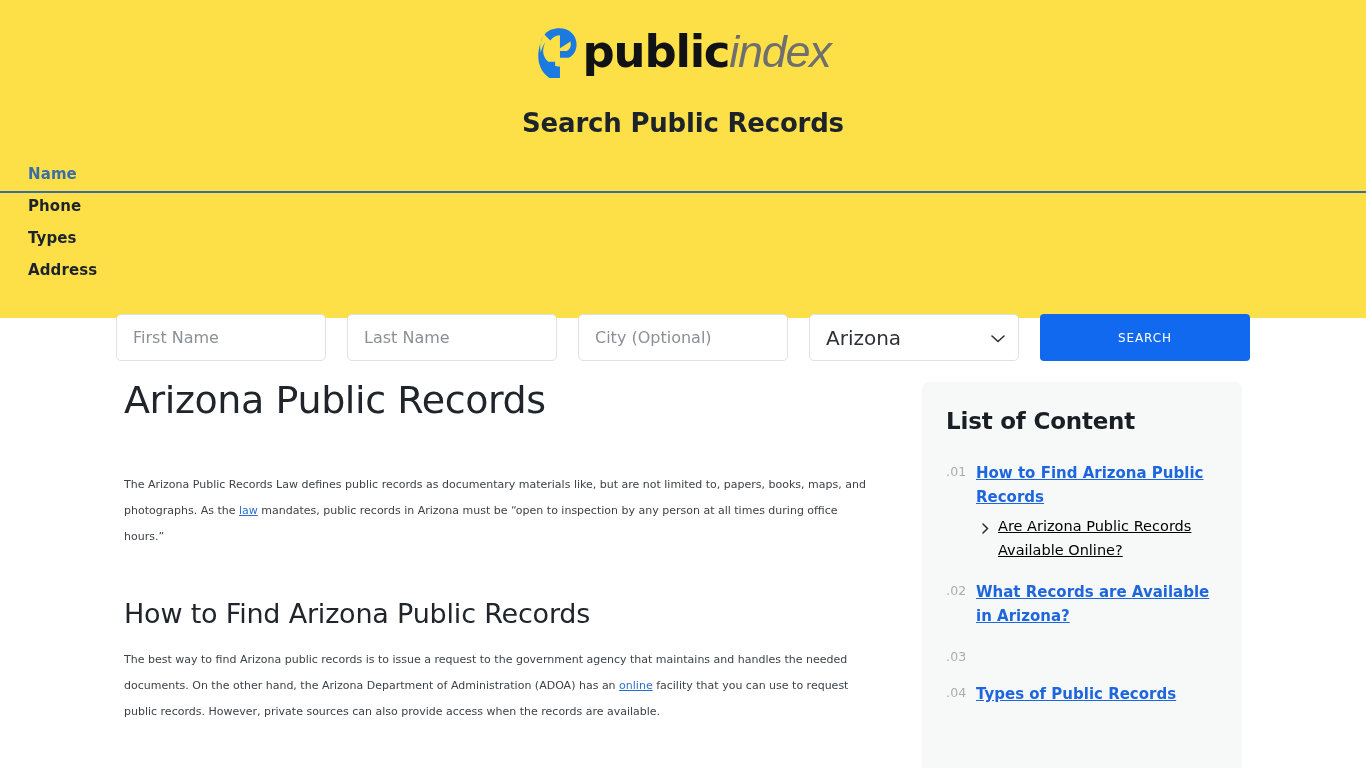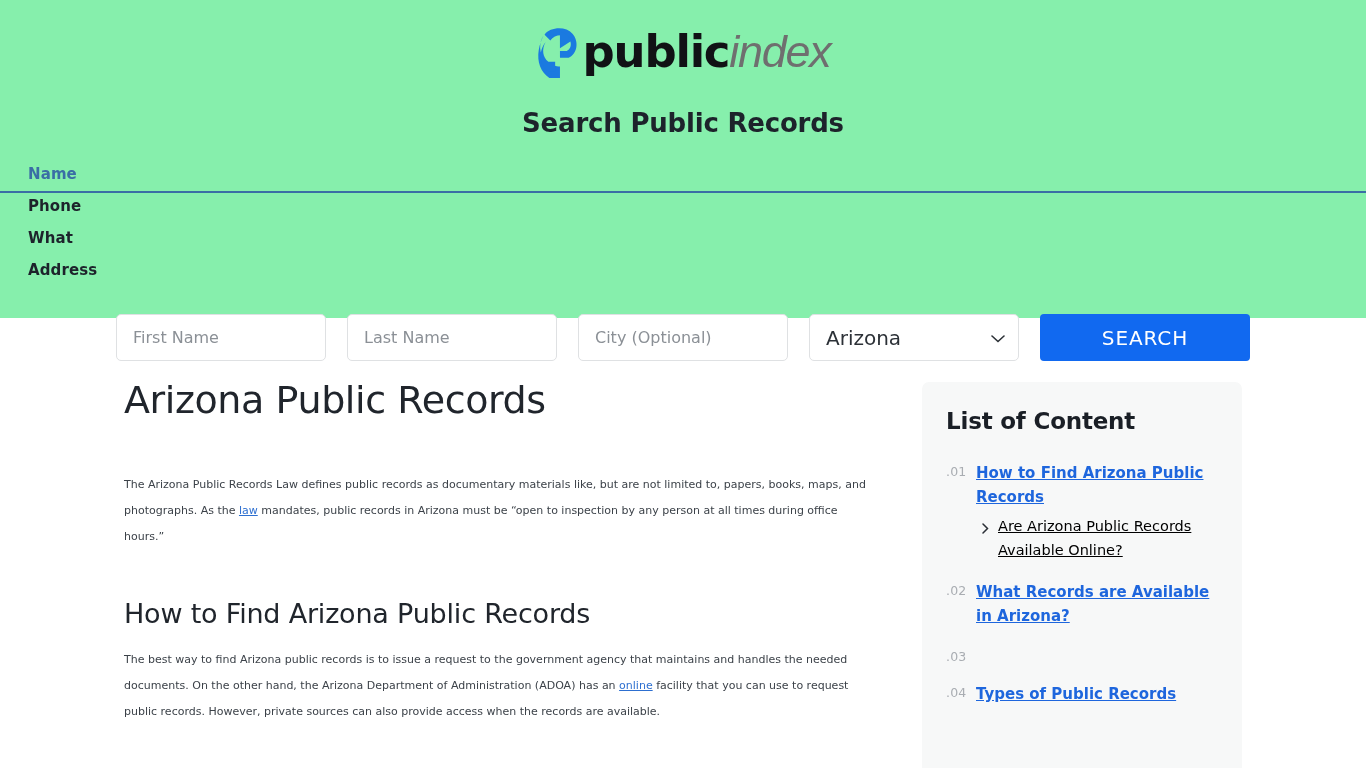--- a/index.html
+++ b/index.html
@@ -8,21 +8,21 @@
     overflow: hidden;
     background: #ffffff;
     font-family: "DejaVu Sans", "Liberation Sans", sans-serif;
     -webkit-font-smoothing: antialiased;
   }
 
   
   .header-band {
     width: 1366px;
     height: 318px;
-    background: #86efac;
+    background: #fde047;
     position: relative;
   }
 
   
   .logo-wrap {
     display: flex;
     align-items: center;
     justify-content: center;
     padding-top: 33px;
     height: 70px;
@@ -119,21 +119,21 @@
     right: 14px; top: 50%;
     transform: translateY(-50%);
     pointer-events: none;
   }
   .search-btn {
     width: 210px; height: 47px;
     background: #1169f0;
     color: #ffffff;
     border: none;
     border-radius: 4px;
-    font-size: 20px;
+    font-size: 12px;
     font-weight: 500;
     letter-spacing: 0.9px;
     cursor: pointer;
     font-family: "DejaVu Sans", "Liberation Sans", sans-serif;
   }
 
   
   .content {
     display: flex;
     padding: 0 124px 0 124px;
@@ -237,21 +237,21 @@
     </span>
     <span class="logo-public">public</span>
     <span class="logo-index">index</span>
   </div>
 
   <div class="search-title">Search Public Records</div>
 
   <div class="tabs">
     <div class="tab active">Name</div>
     <div class="tab">Phone</div>
-    <div class="tab">What</div>
+    <div class="tab">Types</div>
     <div class="tab">Address</div>
   </div>
 
   <div class="search-form">
     <input class="field" type="text" placeholder="First Name" style="">
     <input class="field" type="text" placeholder="Last Name" style="">
     <input class="field" type="text" placeholder="City (Optional)" style="">
     <div class="select-wrap">
       <div class="select-box">Arizona</div>
       <span class="chev-down">

